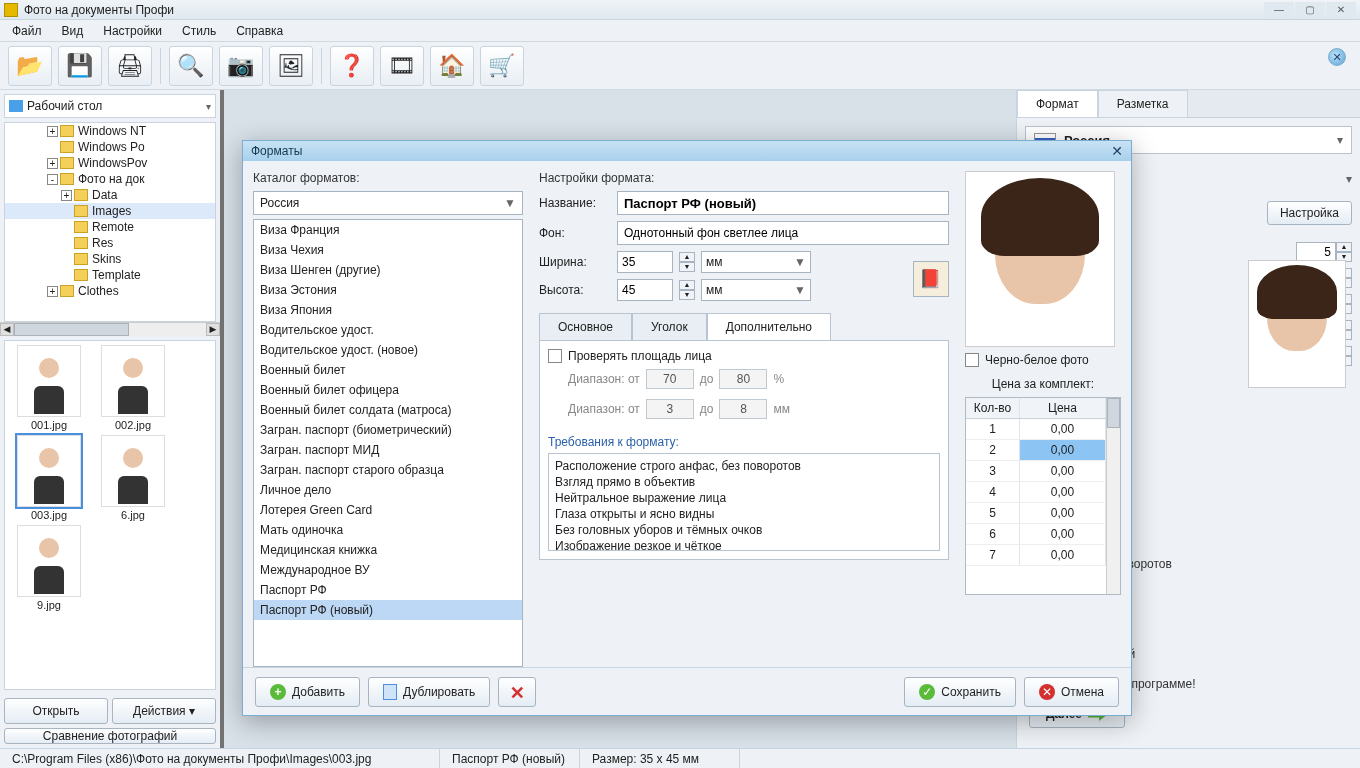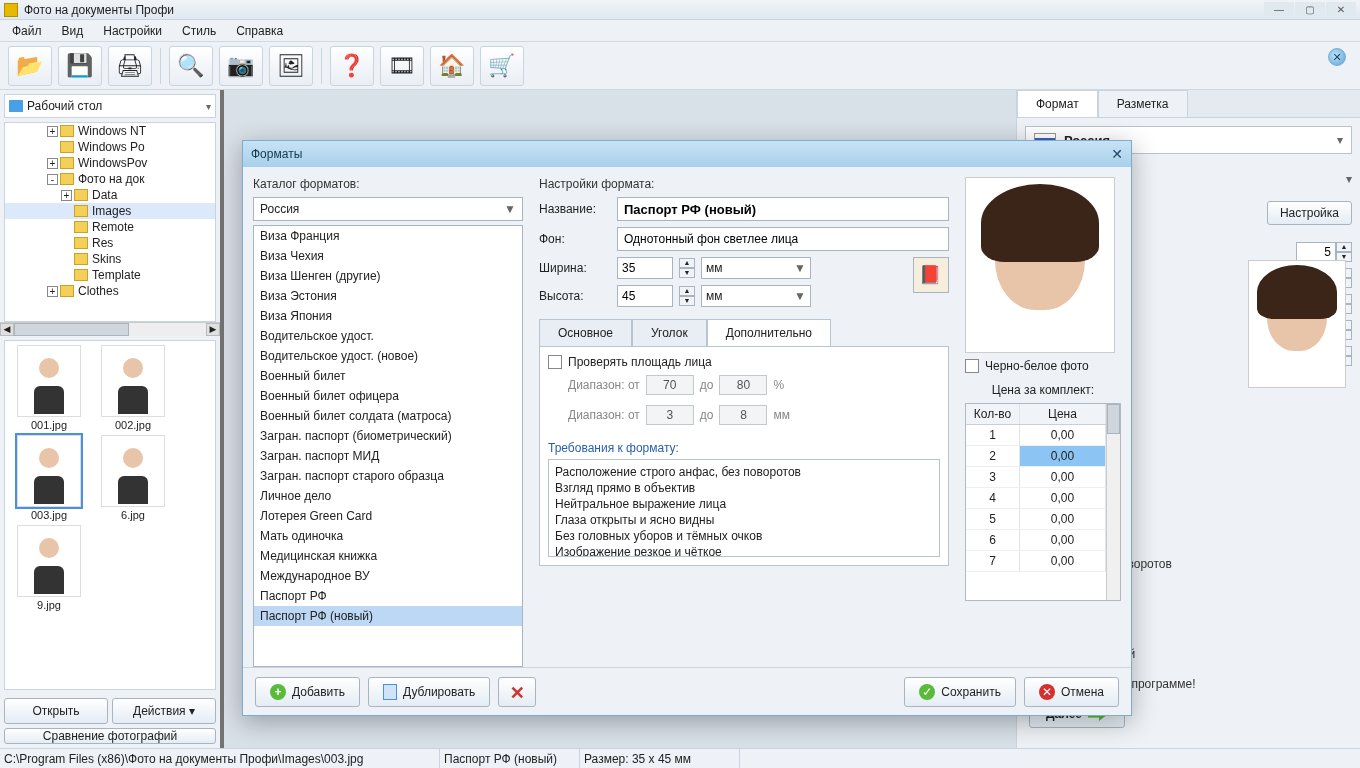--- a/index.html
+++ b/index.html
@@ -66,25 +66,25 @@
 .spin { width:16px; height:20px; display:flex; flex-direction:column; }
 .spin div { flex:1; border:1px solid #a8b4c0; background:#f0f4f8; font-size:7px; text-align:center; line-height:8px; }
 .preview { width:98px; height:128px; background:#fff; border:1px solid #ccc; position:absolute; right:14px; top:170px; overflow:hidden; }
 .preview .face { width:60px; height:74px; background:#e8c4a8; border-radius:50% 50% 45% 45%; margin:16px auto 0; position:relative; }
 .preview .hair { position:absolute; top:-12px; left:-10px; right:-10px; height:54px; background:#3a2518; border-radius:50% 50% 20% 20%; }
 .hints { font-size:11px; color:#333; line-height:15px; margin-top:190px; margin-left:4px; }
 .next-btn { margin:8px 4px; padding:6px 16px; border:1px solid #a8b4c0; border-radius:3px; background:linear-gradient(#fff,#e4ecf4); display:inline-flex; align-items:center; gap:6px; font-weight:bold; font-size:13px; }
 .arrow-g { width:20px; height:14px; background:#5abb3a; clip-path: polygon(0 25%, 55% 25%, 55% 0, 100% 50%, 55% 100%, 55% 75%, 0 75%); }
 
 .statusbar { height: 20px; background: #eef2f6; border-top: 1px solid #c8d4e0; display: flex; align-items: center; font-size: 11px; }
-.sb-cell { padding: 0 4px; border-right: 1px solid #c8d4e0; height: 100%; display: flex; align-items: center; }
+.sb-cell { padding: 0 12px; border-right: 1px solid #c8d4e0; height: 100%; display: flex; align-items: center; }
 
 
 .dialog { position: absolute; left: 242px; top: 140px; width: 890px; height: 576px; background: #eef2f6; border: 1px solid #7aaed0; box-shadow: 0 6px 24px rgba(0,0,0,.3); display:flex; flex-direction:column; }
-.dlg-title { height: 26px; background: linear-gradient(#c8e2f4, #a8d0ec); display:flex; align-items:center; padding:0 8px; color:#123850; font-size:12px; }
+.dlg-title { height: 20px; background: linear-gradient(#c8e2f4, #a8d0ec); display:flex; align-items:center; padding:0 8px; color:#123850; font-size:12px; }
 .dlg-close { margin-left:auto; font-size:14px; color:#246; }
 .dlg-body { flex:1; display:flex; padding:10px 10px 0 10px; gap:16px; }
 .dlg-col-l { width:270px; display:flex; flex-direction:column; }
 .dlg-heading { font-size:12px; margin-bottom:6px; color:#333; }
 .dlg-select { height:24px; border:1px solid #a8b4c0; background:#fff; display:flex; align-items:center; padding:0 6px; margin-bottom:4px; }
 .fmt-list { flex:1; border:1px solid #a8b4c0; background:#fff; overflow:auto; }
 .fmt-item { padding:3px 6px; font-size:12px; }
 .fmt-item.selected { background:#bcd8f4; }
 .dlg-col-r { flex:1; display:flex; flex-direction:column; }
 .fld-row { display:flex; align-items:center; margin-bottom:6px; gap:6px; }
@@ -407,21 +407,21 @@
     <div class="dlg-col-r">
       <div class="dlg-heading">Настройки формата:</div>
       <div class="fld-row">
         <label>Название:</label>
         <input type="text" class="bold" style="font-weight: bold; font-size: 13px;" value="Паспорт РФ (новый)">
       </div>
       <div class="fld-row">
         <label>Фон:</label>
         <input type="text" value="Однотонный фон светлее лица" style="">
       </div>
-      <div style="display:flex; gap:6px; align-items:flex-start;">
+      <div style="display:flex; gap:6px; align-items:center;">
         <div style="flex:1;">
           <div class="fld-row">
             <label>Ширина:</label>
             <input class="small-inp" value="35" style="">
             <div class="spin">
                 <div>▲</div>
                 <div>▼</div>
               </div>
             <div class="unit-sel">
                 <span>мм</span>

